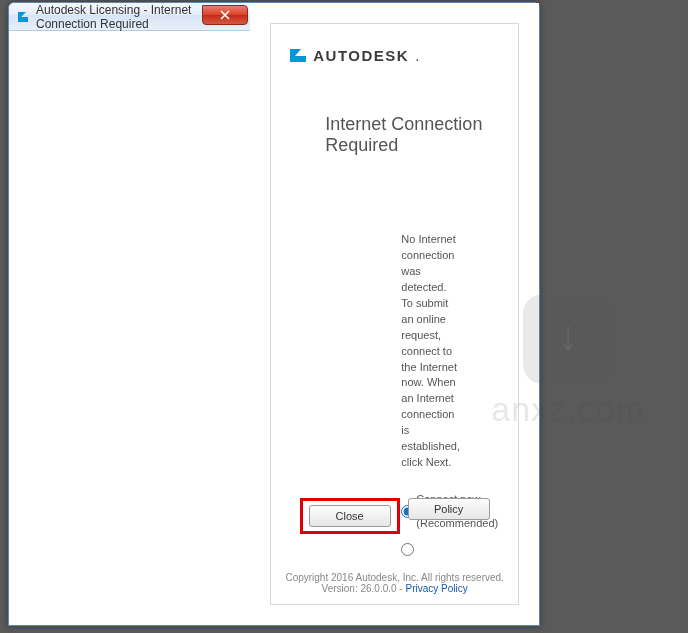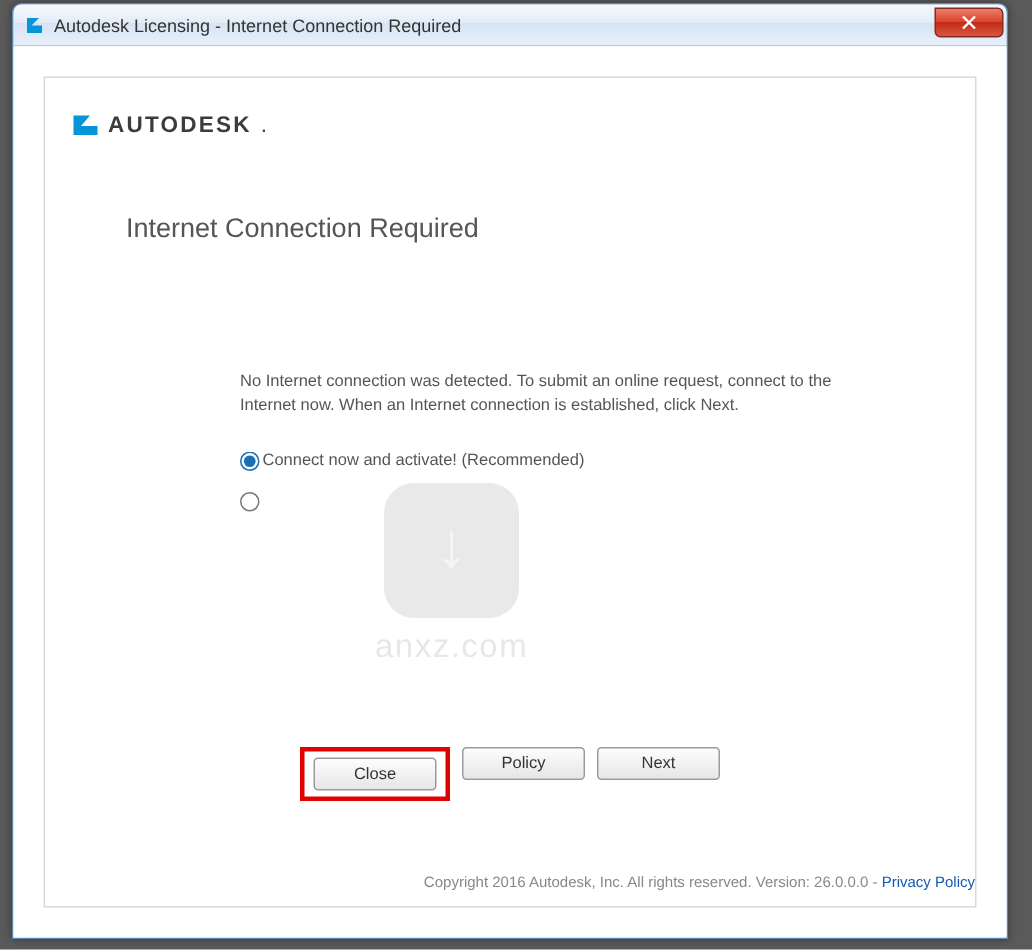--- a/index.html
+++ b/index.html
@@ -6,27 +6,27 @@
   body {
     font-family: "Segoe UI", Tahoma, Arial, sans-serif;
     background: #5a5a5a;
     width: 688px;
     height: 633px;
     overflow: hidden;
   }
   .window {
     position: absolute;
     left: 8px; top: 2px;
-    width: 664px; height: 624px;
+    width: 532px; height: 624px;
     background: #fff;
     border: 1px solid #5b8ab6;
     border-radius: 6px 6px 0 0;
     box-shadow: 0 0 6px rgba(0,0,0,0.4);
     display: flex;
-    flex-direction: column;
+    flex-direction: row;
   }
   .titlebar {
     height: 28px;
     background: linear-gradient(to bottom, #f6f9fd 0%, #e3ecf7 45%, #d6e4f4 46%, #e8f0fa 100%);
     border-bottom: 1px solid #b5c9e0;
     border-radius: 6px 6px 0 0;
     display: flex;
     align-items: center;
     padding: 0 2px 0 6px;
     font-size: 12px;
@@ -74,30 +74,30 @@
     font-weight: 600;
     letter-spacing: 1.5px;
     color: #3c3c3c;
   }
   .brand-dot { font-size: 15px; color: #3c3c3c; }
   .heading {
     font-size: 18px;
     color: #555;
     font-weight: 400;
     margin-left: 36px;
-    margin-bottom: 44px;
+    margin-bottom: 76px;
   }
   .body-text {
     margin-left: 112px;
     margin-right: 40px;
     font-size: 11px;
     color: #555;
     line-height: 1.45;
   }
-  .para { margin-bottom: 14px; margin-top: 40px; }
+  .para { margin-bottom: 14px; }
   .radios { margin-left: 112px; margin-top: 8px; }
   .radio-row {
     display: flex; align-items: center; gap: 2px;
     font-size: 11px; color: #555;
     margin-bottom: 14px;
     cursor: pointer;
   }
   .radio-row input[type=radio] {
     width: 13px; height: 13px;
     accent-color: #1a6fb5;
@@ -121,21 +121,21 @@
     cursor: pointer;
   }
   .highlight-box {
     border: 3px solid #e20000;
     padding: 4px 6px;
     display: inline-flex;
   }
   .footer {
     position: absolute;
     bottom: 10px; left: 0; right: 0;
-    text-align: right;
+    text-align: center;
     font-size: 10px;
     color: #888;
   }
   .footer a { color: #1458b3; text-decoration: none; cursor: pointer; }
   .watermark {
     position: absolute;
     top: 270px; left: 220px;
     opacity: 0.12;
     pointer-events: none;
     color: #444;
@@ -148,21 +148,21 @@
     background: #555;
     margin: 0 auto 6px auto;
     position: relative;
   }
   .watermark .wm-icon::after {
     content: "↓";
     position: absolute;
     top: 18px; left: 0; right: 0;
     font-size: 42px; color: #bbb;
   }
-  .watermark .wm-text { font-size: 22px; letter-spacing: 1px; }
+  .watermark .wm-text { font-size: 34px; letter-spacing: 1px; }
 </style>
 </head>
 <body>
 
 <div class="window">
   <div class="titlebar">
     <span class="app-icon">
       <svg width="14" height="14" viewBox="0 0 14 14">
           <path d="M2 12 L2 2 L10 2 L5 7 L12 7 L12 12 Z" fill="#0696d7"></path>
         </svg>
@@ -205,21 +205,20 @@
       <div class="watermark">
         <div class="wm-icon"></div>
         <div class="wm-text">anxz.com</div>
       </div>
 
       <div class="buttons">
         <span class="highlight-box">
           <button class="btn">Close</button>
         </span>
         <button class="btn">Policy</button>
-        <button class="btn">Next</button>
       </div>
 
       <div class="footer">
         <span>Copyright 2016 Autodesk, Inc. All rights reserved. Version: 26.0.0.0 - </span><a>Privacy Policy</a>
       </div>
 
     </div>
   </div>
 </div>
 

